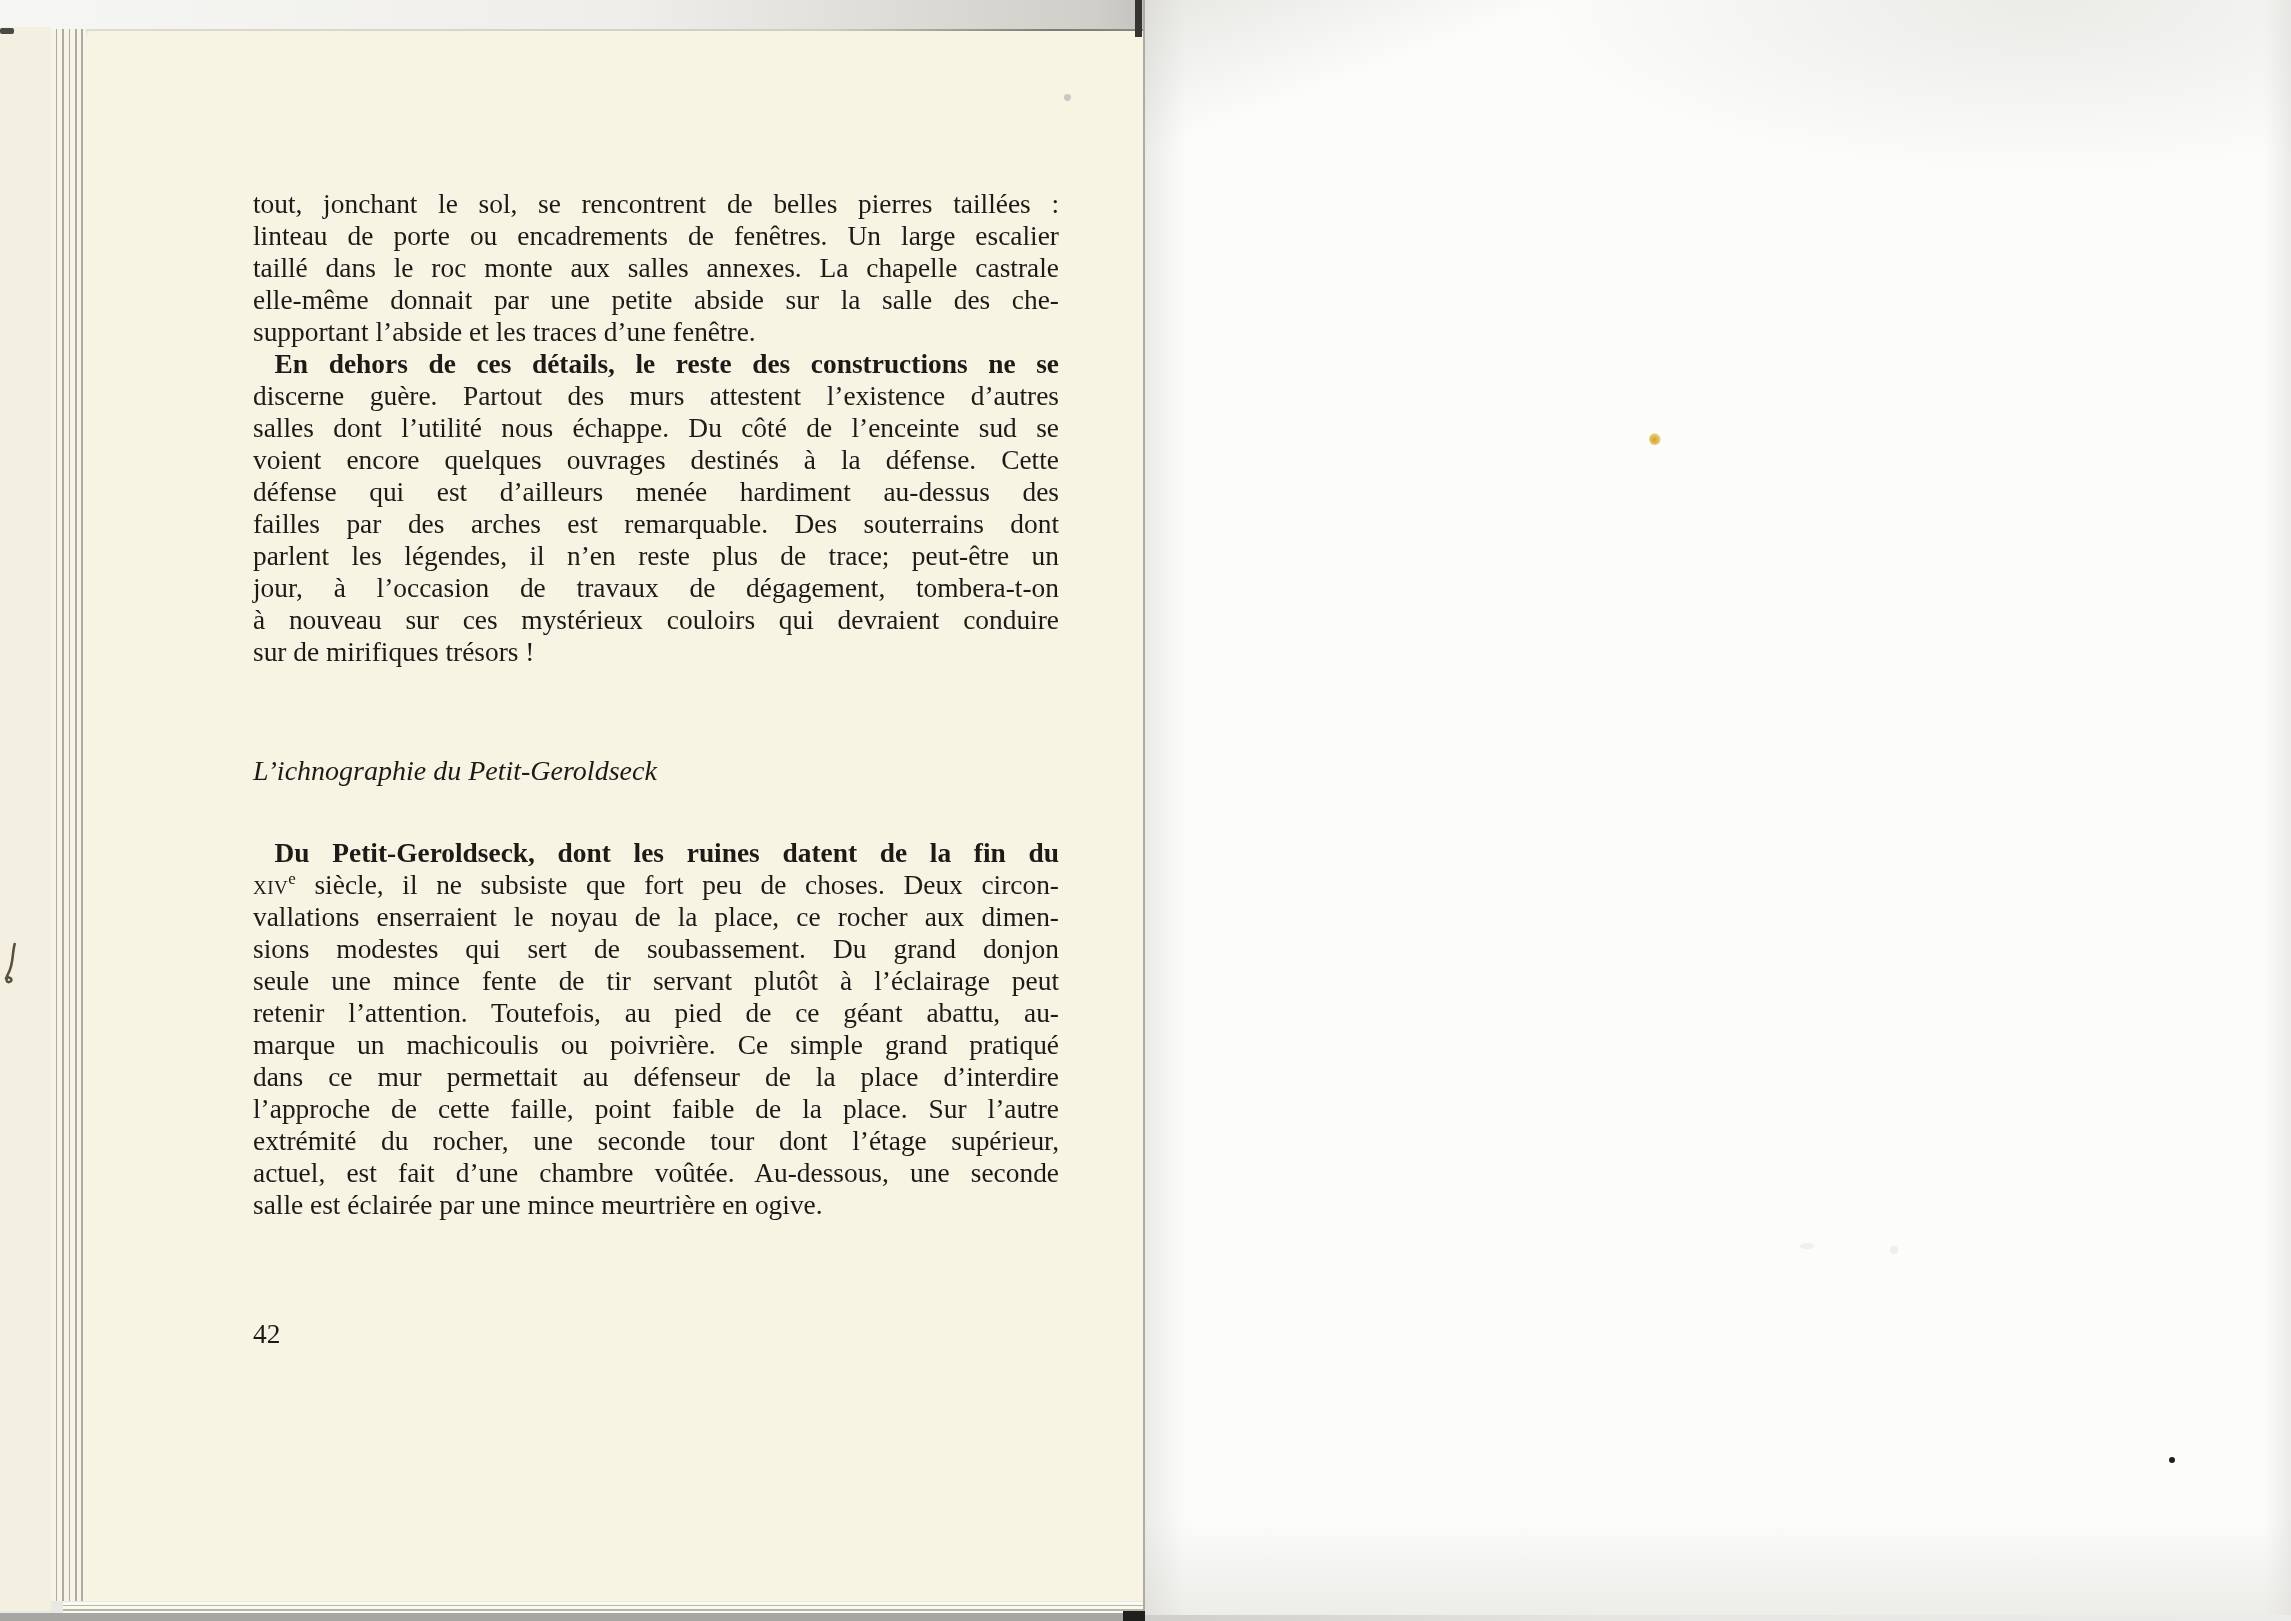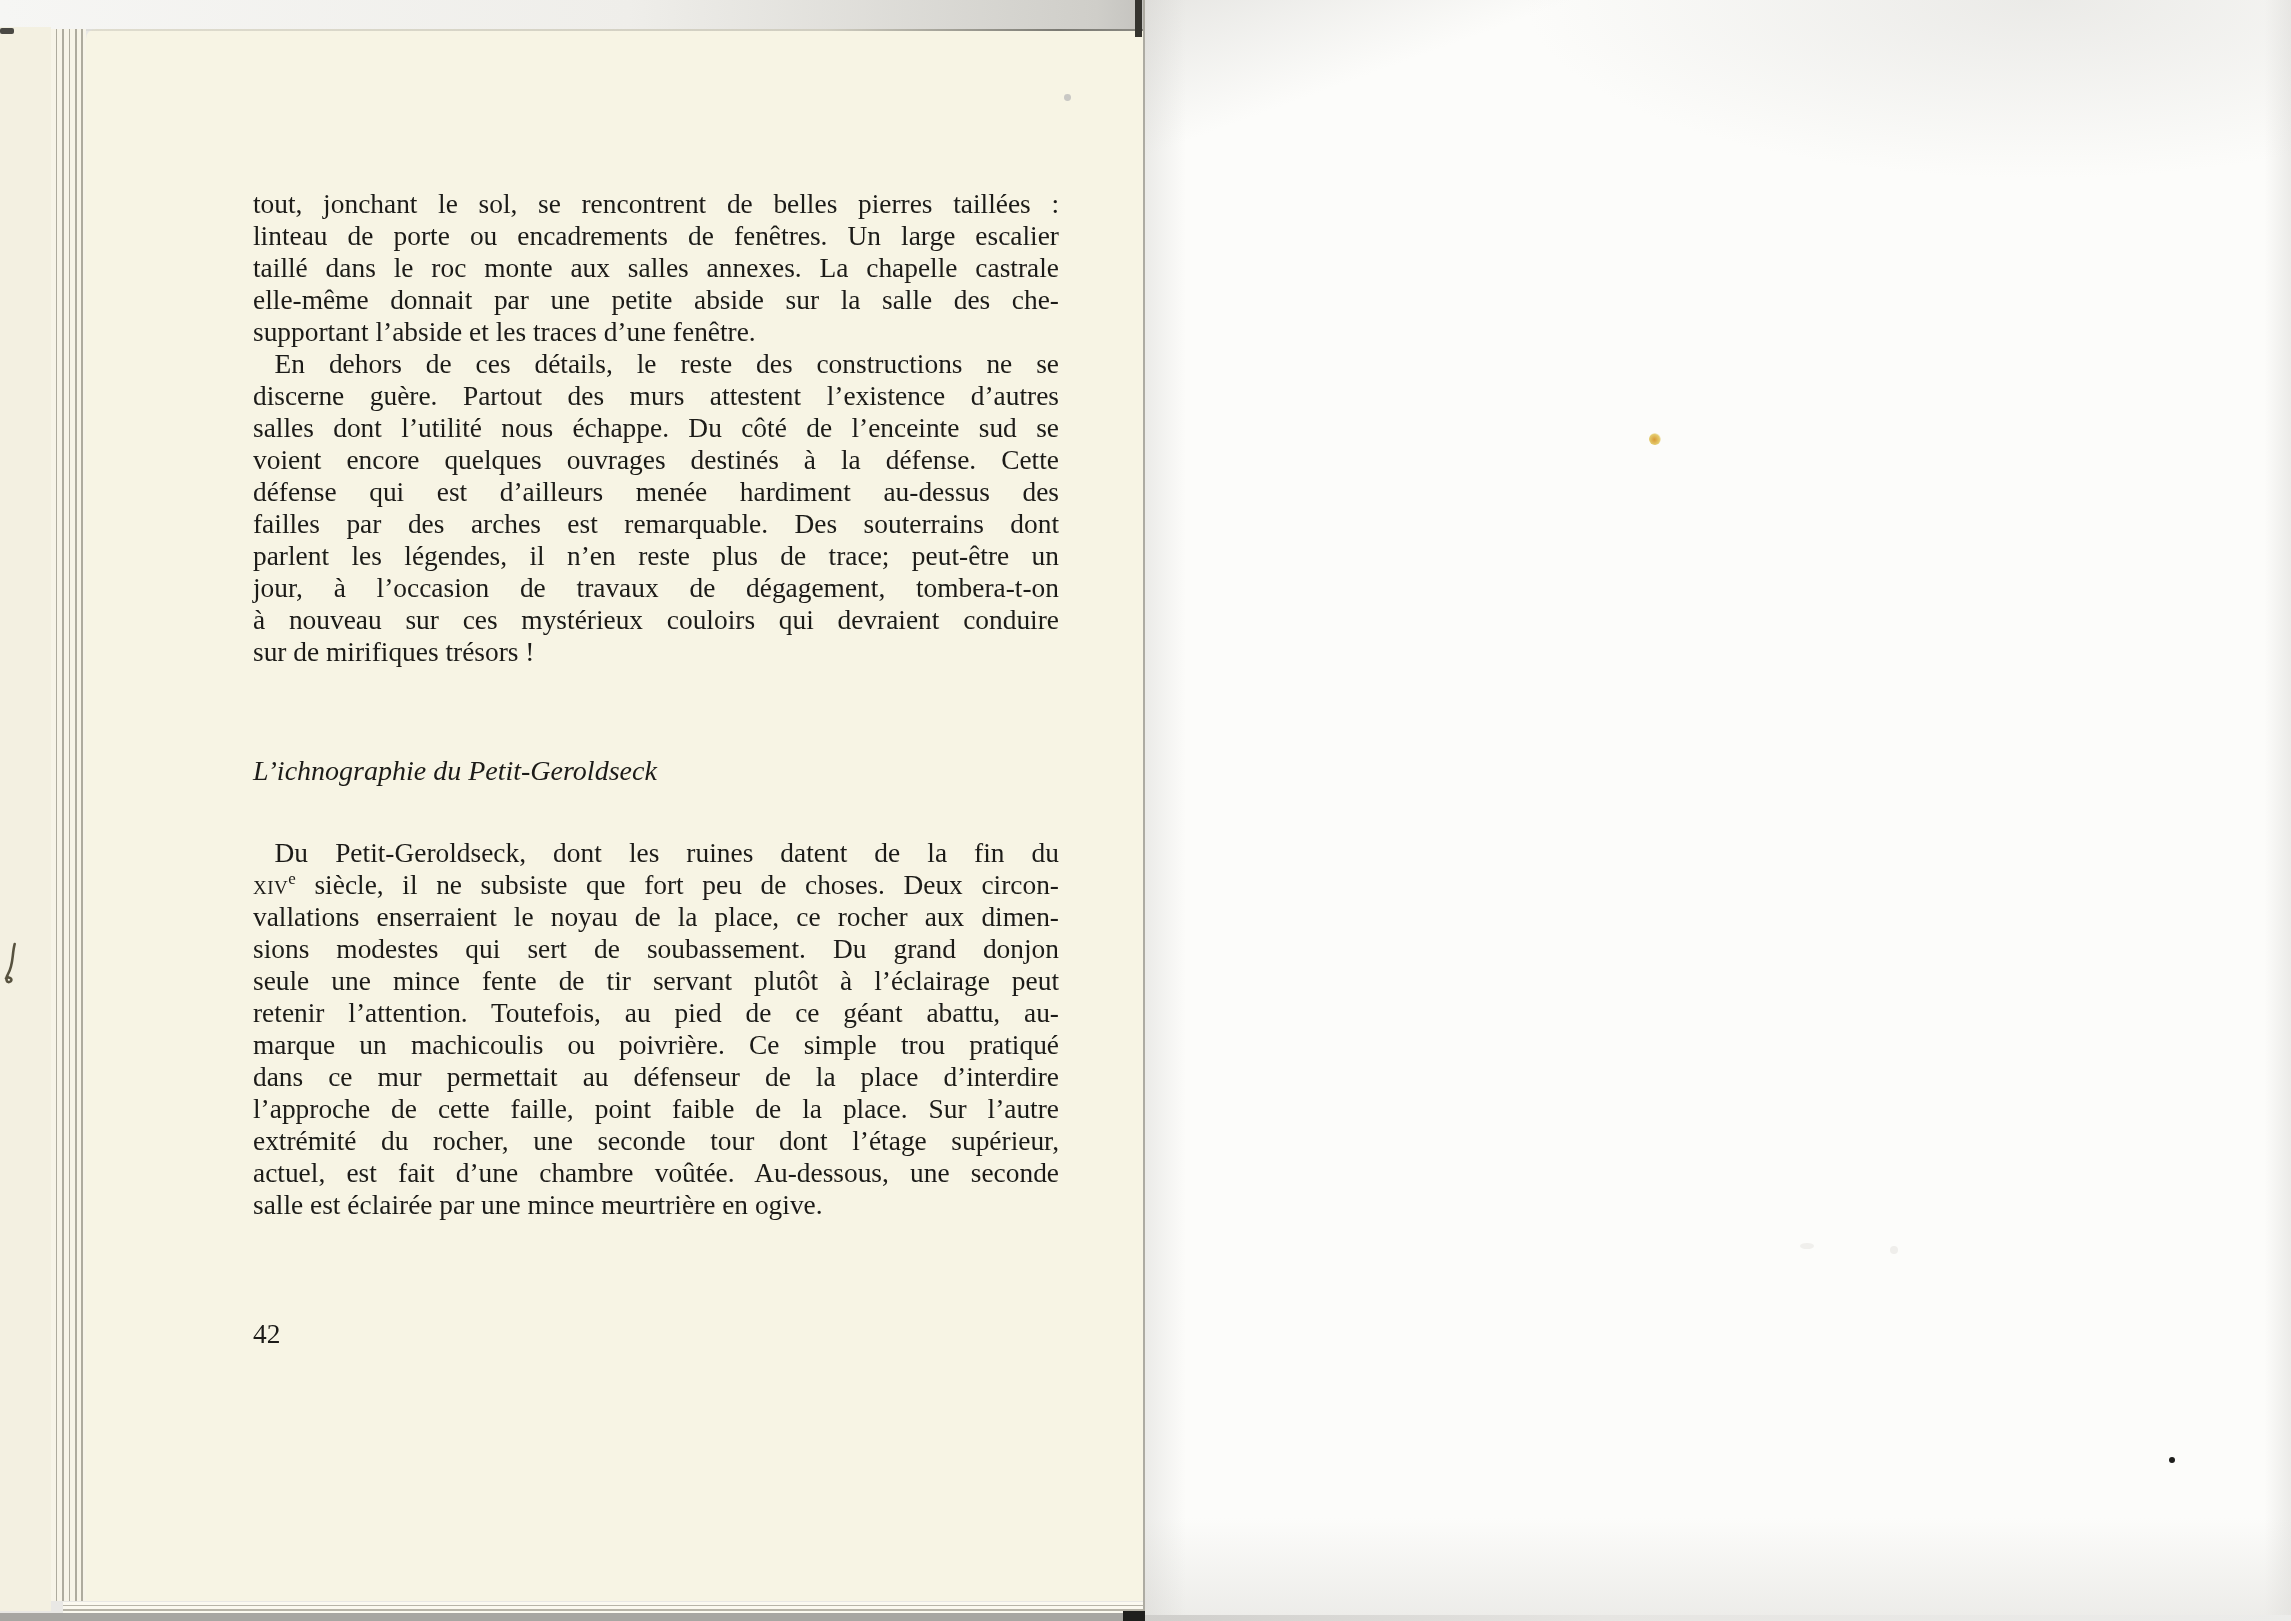--- a/index.html
+++ b/index.html
@@ -74,21 +74,21 @@
     position:absolute;left:253px;top:188px;width:806px;
     color:var(--ink,#1c1b18);
     font-size:27.4px;line-height:32px;
   }
   .para{margin:0;}
   .para .line{
     text-align:justify;text-align-last:justify;
     white-space:normal;
   }
   .para .line:last-child{text-align-last:left;}
-  .para.indent .line:first-child{text-indent:21.6px;}
+  .para.indent .line:first-child{text-indent:21.6px;font-weight:bold;}
   .sc{font-variant:small-caps;letter-spacing:0.5px;}
   sup{font-size:0.62em;vertical-align:super;line-height:0;}
   .heading{
     font-style:italic;font-size:28px;line-height:39px;
     margin:83px 0 47px 0;
   }
   .page-number{
     position:absolute;left:253px;top:1319px;
     color:var(--ink,#1c1b18);font-size:27.4px;
   }
@@ -143,21 +143,21 @@
       <div class="line">sur de mirifiques trésors !</div>
     </div>
     <div class="heading">L’ichnographie du Petit-Geroldseck</div>
     <div class="para indent">
       <div class="line">Du Petit-Geroldseck, dont les ruines datent de la fin du</div>
       <div class="line"><span class="sc">xiv</span><sup>e</sup> siècle, il ne subsiste que fort peu de choses. Deux circon-</div>
       <div class="line">vallations enserraient le noyau de la place, ce rocher aux dimen-</div>
       <div class="line">sions modestes qui sert de soubassement. Du grand donjon</div>
       <div class="line">seule une mince fente de tir servant plutôt à l’éclairage peut</div>
       <div class="line">retenir l’attention. Toutefois, au pied de ce géant abattu, au-</div>
-      <div class="line">marque un machicoulis ou poivrière. Ce simple trou pratiqué</div>
+      <div class="line">marque un machicoulis ou poivrière. Ce simple grand pratiqué</div>
       <div class="line">dans ce mur permettait au défenseur de la place d’interdire</div>
       <div class="line">l’approche de cette faille, point faible de la place. Sur l’autre</div>
       <div class="line">extrémité du rocher, une seconde tour dont l’étage supérieur,</div>
       <div class="line">actuel, est fait d’une chambre voûtée. Au-dessous, une seconde</div>
       <div class="line">salle est éclairée par une mince meurtrière en ogive.</div>
     </div>
   </div>
 
 <div class="page-number">42</div>
 

